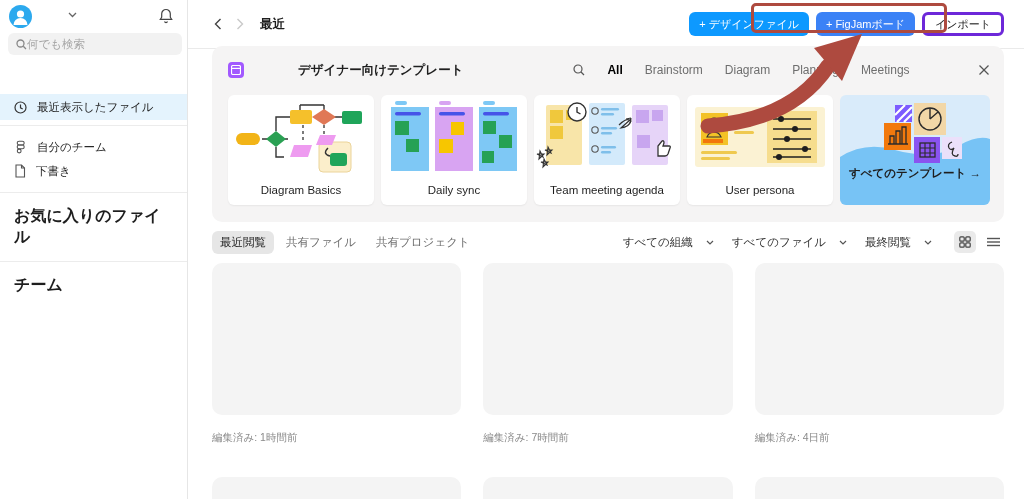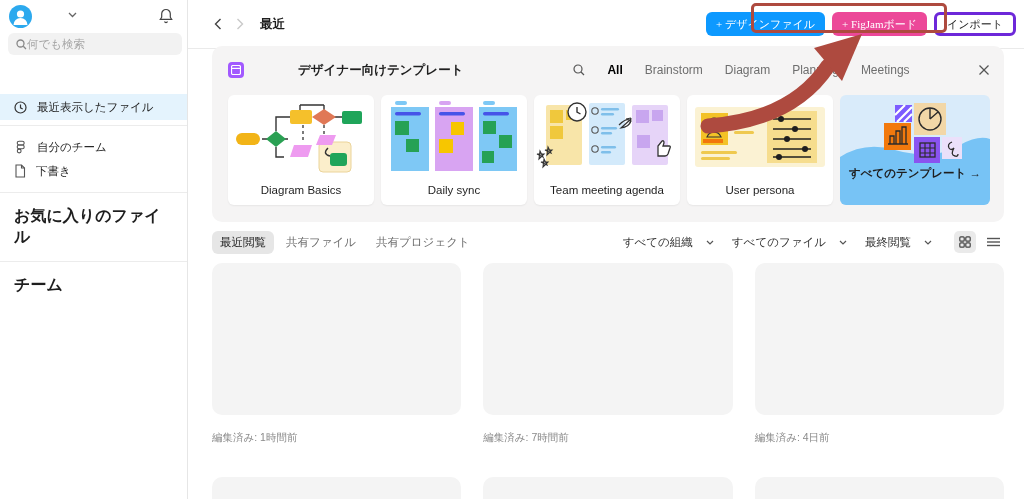--- a/index.html
+++ b/index.html
@@ -17,27 +17,27 @@
   .search-box input { border:none; background:transparent; outline:none; font-size:11.5px; color:#333; width:130px; font-family:inherit; }
   .search-box input::placeholder { color:#A6A6A6; }
   .sb-row { display:flex; align-items:center; gap:10px; height:24px; padding:0 14px; font-size:11.5px; color:#1e1e1e; cursor:pointer; }
   .sb-row.active { background:#E4F3FD; height:26px; }
   .sb-active-wrap { margin-top:62px; }
   .sb-divider { border-top:1px solid #ECECEC; margin:5px 0; }
   .sb-header { font-size:16px; font-weight:bold; color:#1e1e1e; padding:8px 14px; }
   .sb-group { padding:4px 0; }
 
   
-  .topbar { position:absolute; left:188px; top:0; width:836px; height:49px; background:#fff; border-bottom:1px solid #EAEAEA; display:flex; align-items:center;font-family:Liberation Serif, serif; }
+  .topbar { position:absolute; left:188px; top:0; width:836px; height:49px; background:#fff; border-bottom:1px solid #EAEAEA; display:flex; align-items:center; }
   .nav-arrows { display:flex; align-items:center; gap:14px; margin-left:26px; }
   .tb-title { margin-left:16px; font-size:12.5px; font-weight:600; color:#1e1e1e; }
-  .tb-actions { margin-left:auto; display:flex; align-items:flex-start; gap:7px; padding-right:8px; }
+  .tb-actions { margin-left:auto; display:flex; align-items:flex-start; gap:7px; padding-right:20px; }
   .btn { height:24px; border:none; border-radius:6px; font-size:11px; font-family:inherit; padding:0 10px; cursor:pointer; white-space:nowrap; }
   .btn-blue { background:#0D99FF; color:#fff; }
-  .btn-purple { background:#ec4899; color:#fff; }
+  .btn-purple { background:#3b82f6; color:#fff; }
   .btn-ghost { background:#fff; color:#1e1e1e; border:3px solid #6d28d9; }
 
   
   .anno-box { position:absolute; left:751px; top:3px; width:196px; height:30px; border:3px solid #AE4A3F; border-radius:5px; pointer-events:none; z-index:30; }
   .anno-arrow { position:absolute; left:692px; top:24px; width:185px; height:110px; z-index:29; pointer-events:none; }
 
   
   .banner { position:absolute; left:212px; top:46px; width:792px; height:176px; background:#F5F4F4; border-radius:10px; }
   .banner-head { display:flex; align-items:center; height:30px; margin:9px 14px 0 16px;gap:44px; }
   .tpl-icon { width:16px; height:16px; border-radius:4px; background:#A259FF; display:flex; align-items:center; justify-content:center; }

